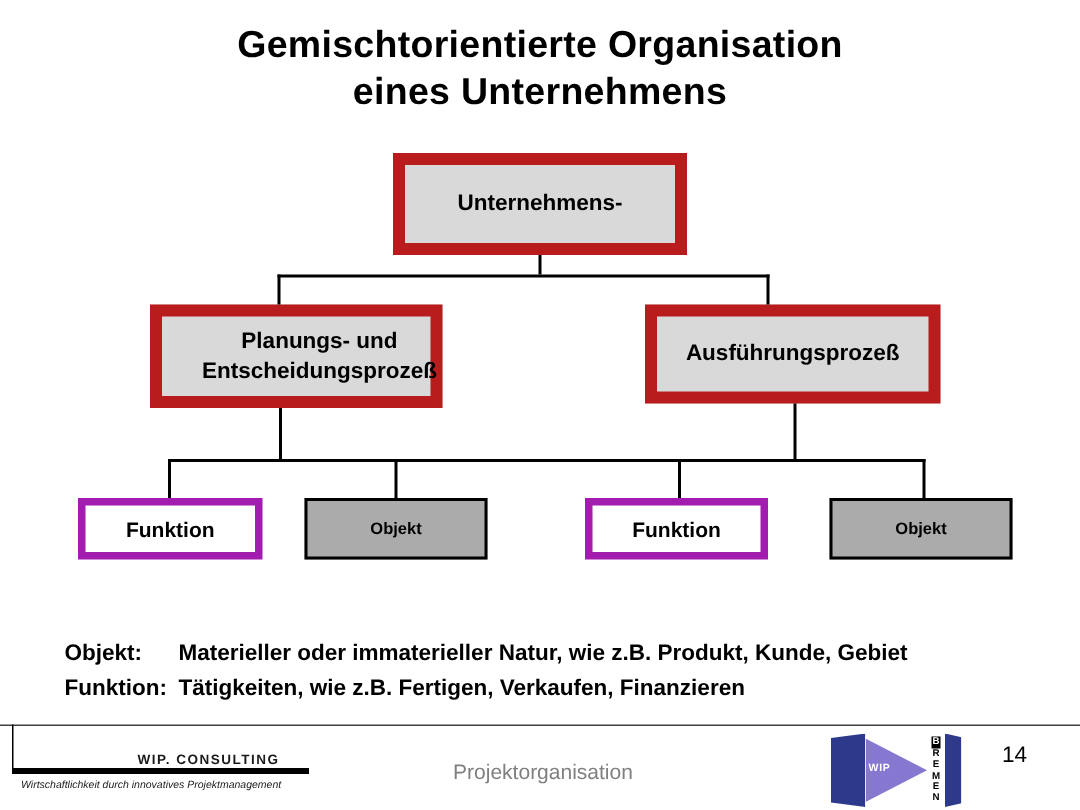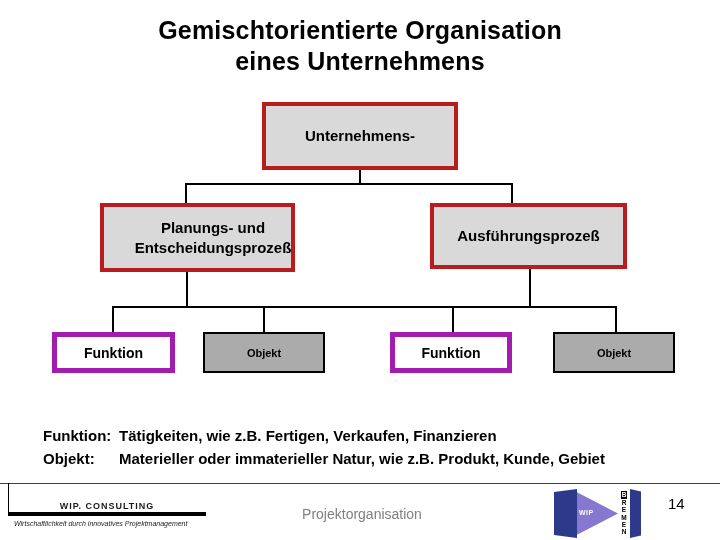--- a/index.html
+++ b/index.html
@@ -18,21 +18,21 @@
     letter-spacing: 0.2px;
   }
   .node {
     position: absolute;
     display: flex; flex-direction: column;
     align-items: center; justify-content: center;
     text-align: center; box-sizing: border-box;
   }
   .lvl12 {
     background: #d9d9d9;
-    border: 4px solid #b91c1c;
+    border: 8px solid #b91c1c;
     font-weight: bold; font-size: 15px; line-height: 20px;
   }
   .lvl3w {
     background: #ffffff;
     border: 5px solid #a21caf;
     font-weight: bold; font-size: 14px;
   }
   .lvl3g {
     background: #ababab;
     border: 2px solid #000;
@@ -45,21 +45,21 @@
     font-size: 15px; font-weight: bold;
   }
   .legend .row { display: flex; line-height: 23px; }
   .legend .term { width: 76px; flex: 0 0 auto; }
 
   .footer-topline { position: absolute; left: 0; top: 483px; width: 720px; height: 1px; background: #404040; }
   .footer-vline  { position: absolute; left: 8px; top: 483px; width: 1px; height: 30px; background: #000; }
   .wip-name {
     position: absolute; left: 8px; top: 501px; width: 198px;
     text-align: center; font-size: 9px; font-weight: bold;
-    letter-spacing: 1px; color: #1a1a1a;
+    letter-spacing: 1px; color: #1a1a1a; padding-left: 32px;
   }
   .wip-rule { position: absolute; left: 8px; top: 512px; width: 198px; height: 4px; background: #000; }
   .wip-tagline {
     position: absolute; left: 14px; top: 520px; width: 200px;
     font-size: 7px; font-style: italic; color: #222;
   }
   .section-title {
     position: absolute; left: 262px; top: 506px; width: 200px;
     text-align: center; font-size: 14px; color: #808080;
   }
@@ -138,26 +138,26 @@
 <div class="line" style="left:186px; top:272px; width:2px; height:34px;"></div>
 <div class="line" style="left:529px; top:269px; width:2px; height:37px;"></div>
 <div class="line" style="left:112px; top:306px; width:505px; height:2px;"></div>
 <div class="line" style="left:112px; top:306px; width:2px; height:26px;"></div>
 <div class="line" style="left:263px; top:306px; width:2px; height:26px;"></div>
 <div class="line" style="left:452px; top:306px; width:2px; height:26px;"></div>
 <div class="line" style="left:615px; top:306px; width:2px; height:26px;"></div>
 
 <div class="legend">
   <div class="row">
+    <span class="term">Objekt:</span>
+    <span class="def">Materieller oder immaterieller Natur, wie z.B. Produkt, Kunde, Gebiet</span>
+  </div>
+  <div class="row">
     <span class="term">Funktion:</span>
     <span class="def">Tätigkeiten, wie z.B. Fertigen, Verkaufen, Finanzieren</span>
-  </div>
-  <div class="row">
-    <span class="term">Objekt:</span>
-    <span class="def">Materieller oder immaterieller Natur, wie z.B. Produkt, Kunde, Gebiet</span>
   </div>
 </div>
 
 <div class="footer-topline"></div>
 <div class="footer-vline"></div>
 <div class="wip-name">WIP. CONSULTING</div>
 <div class="wip-rule"></div>
 <div class="wip-tagline">Wirtschaftlichkeit durch innovatives Projektmanagement</div>
 <div class="section-title">Projektorganisation</div>
 

